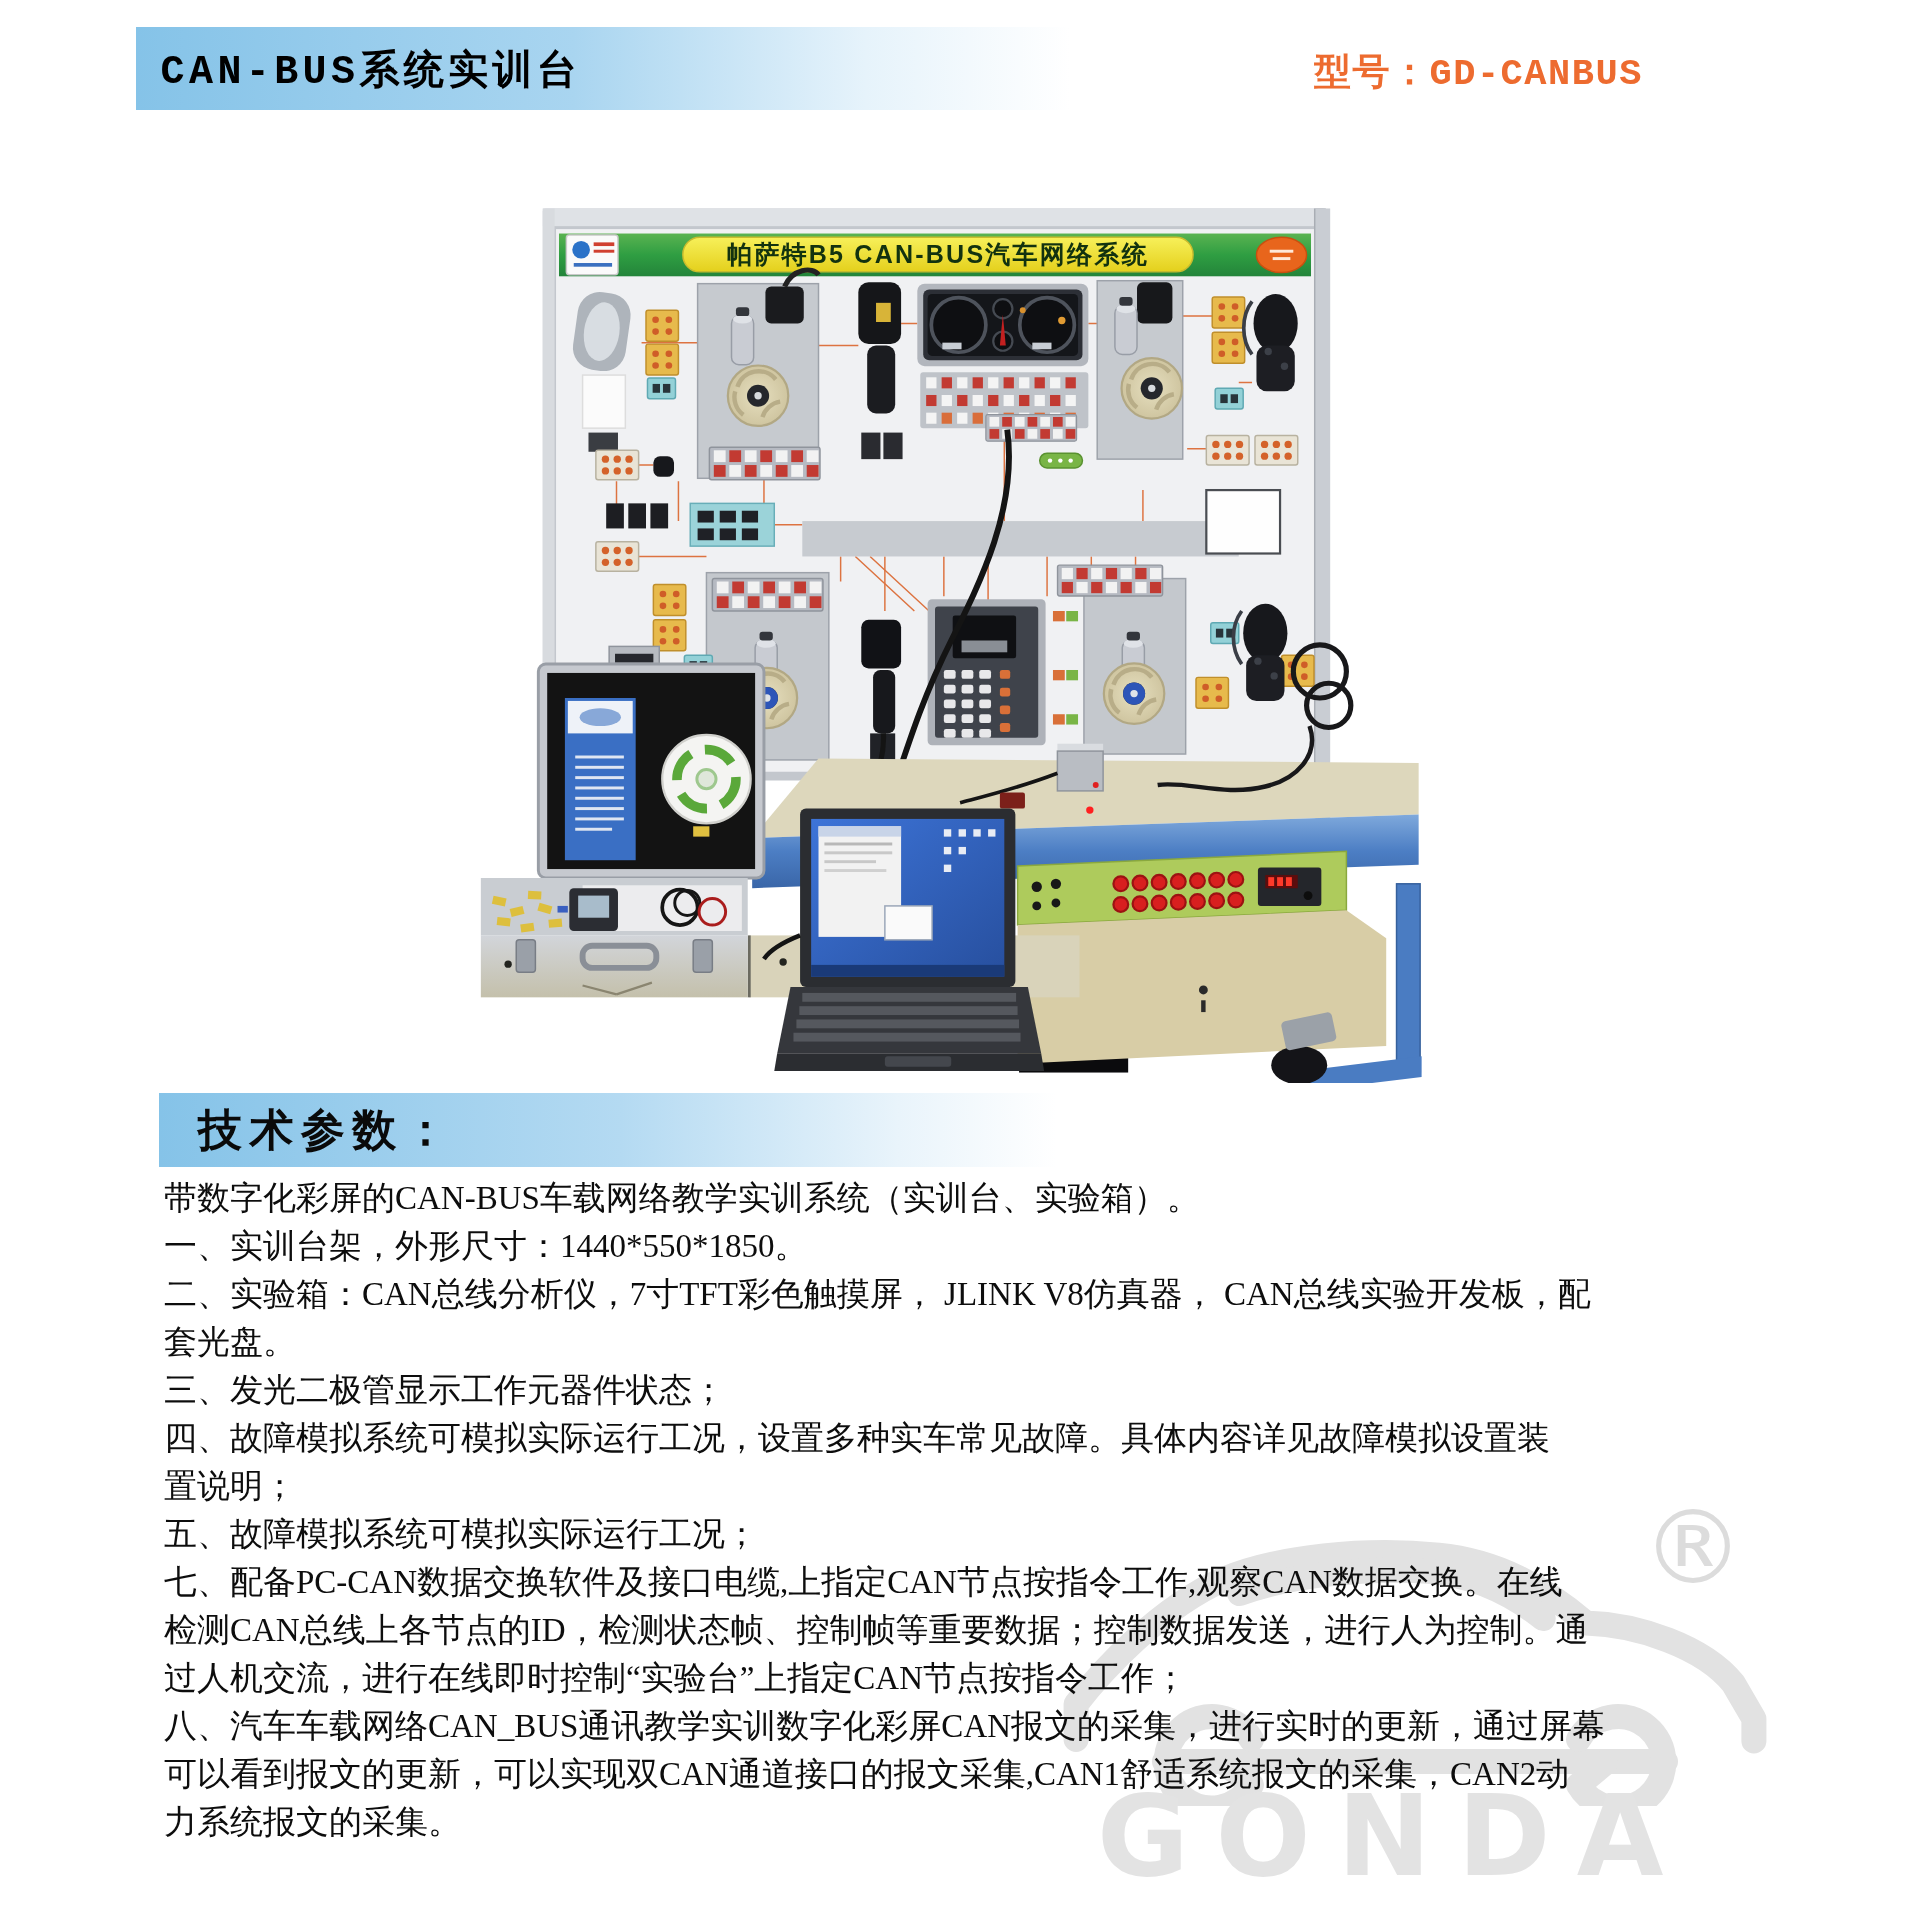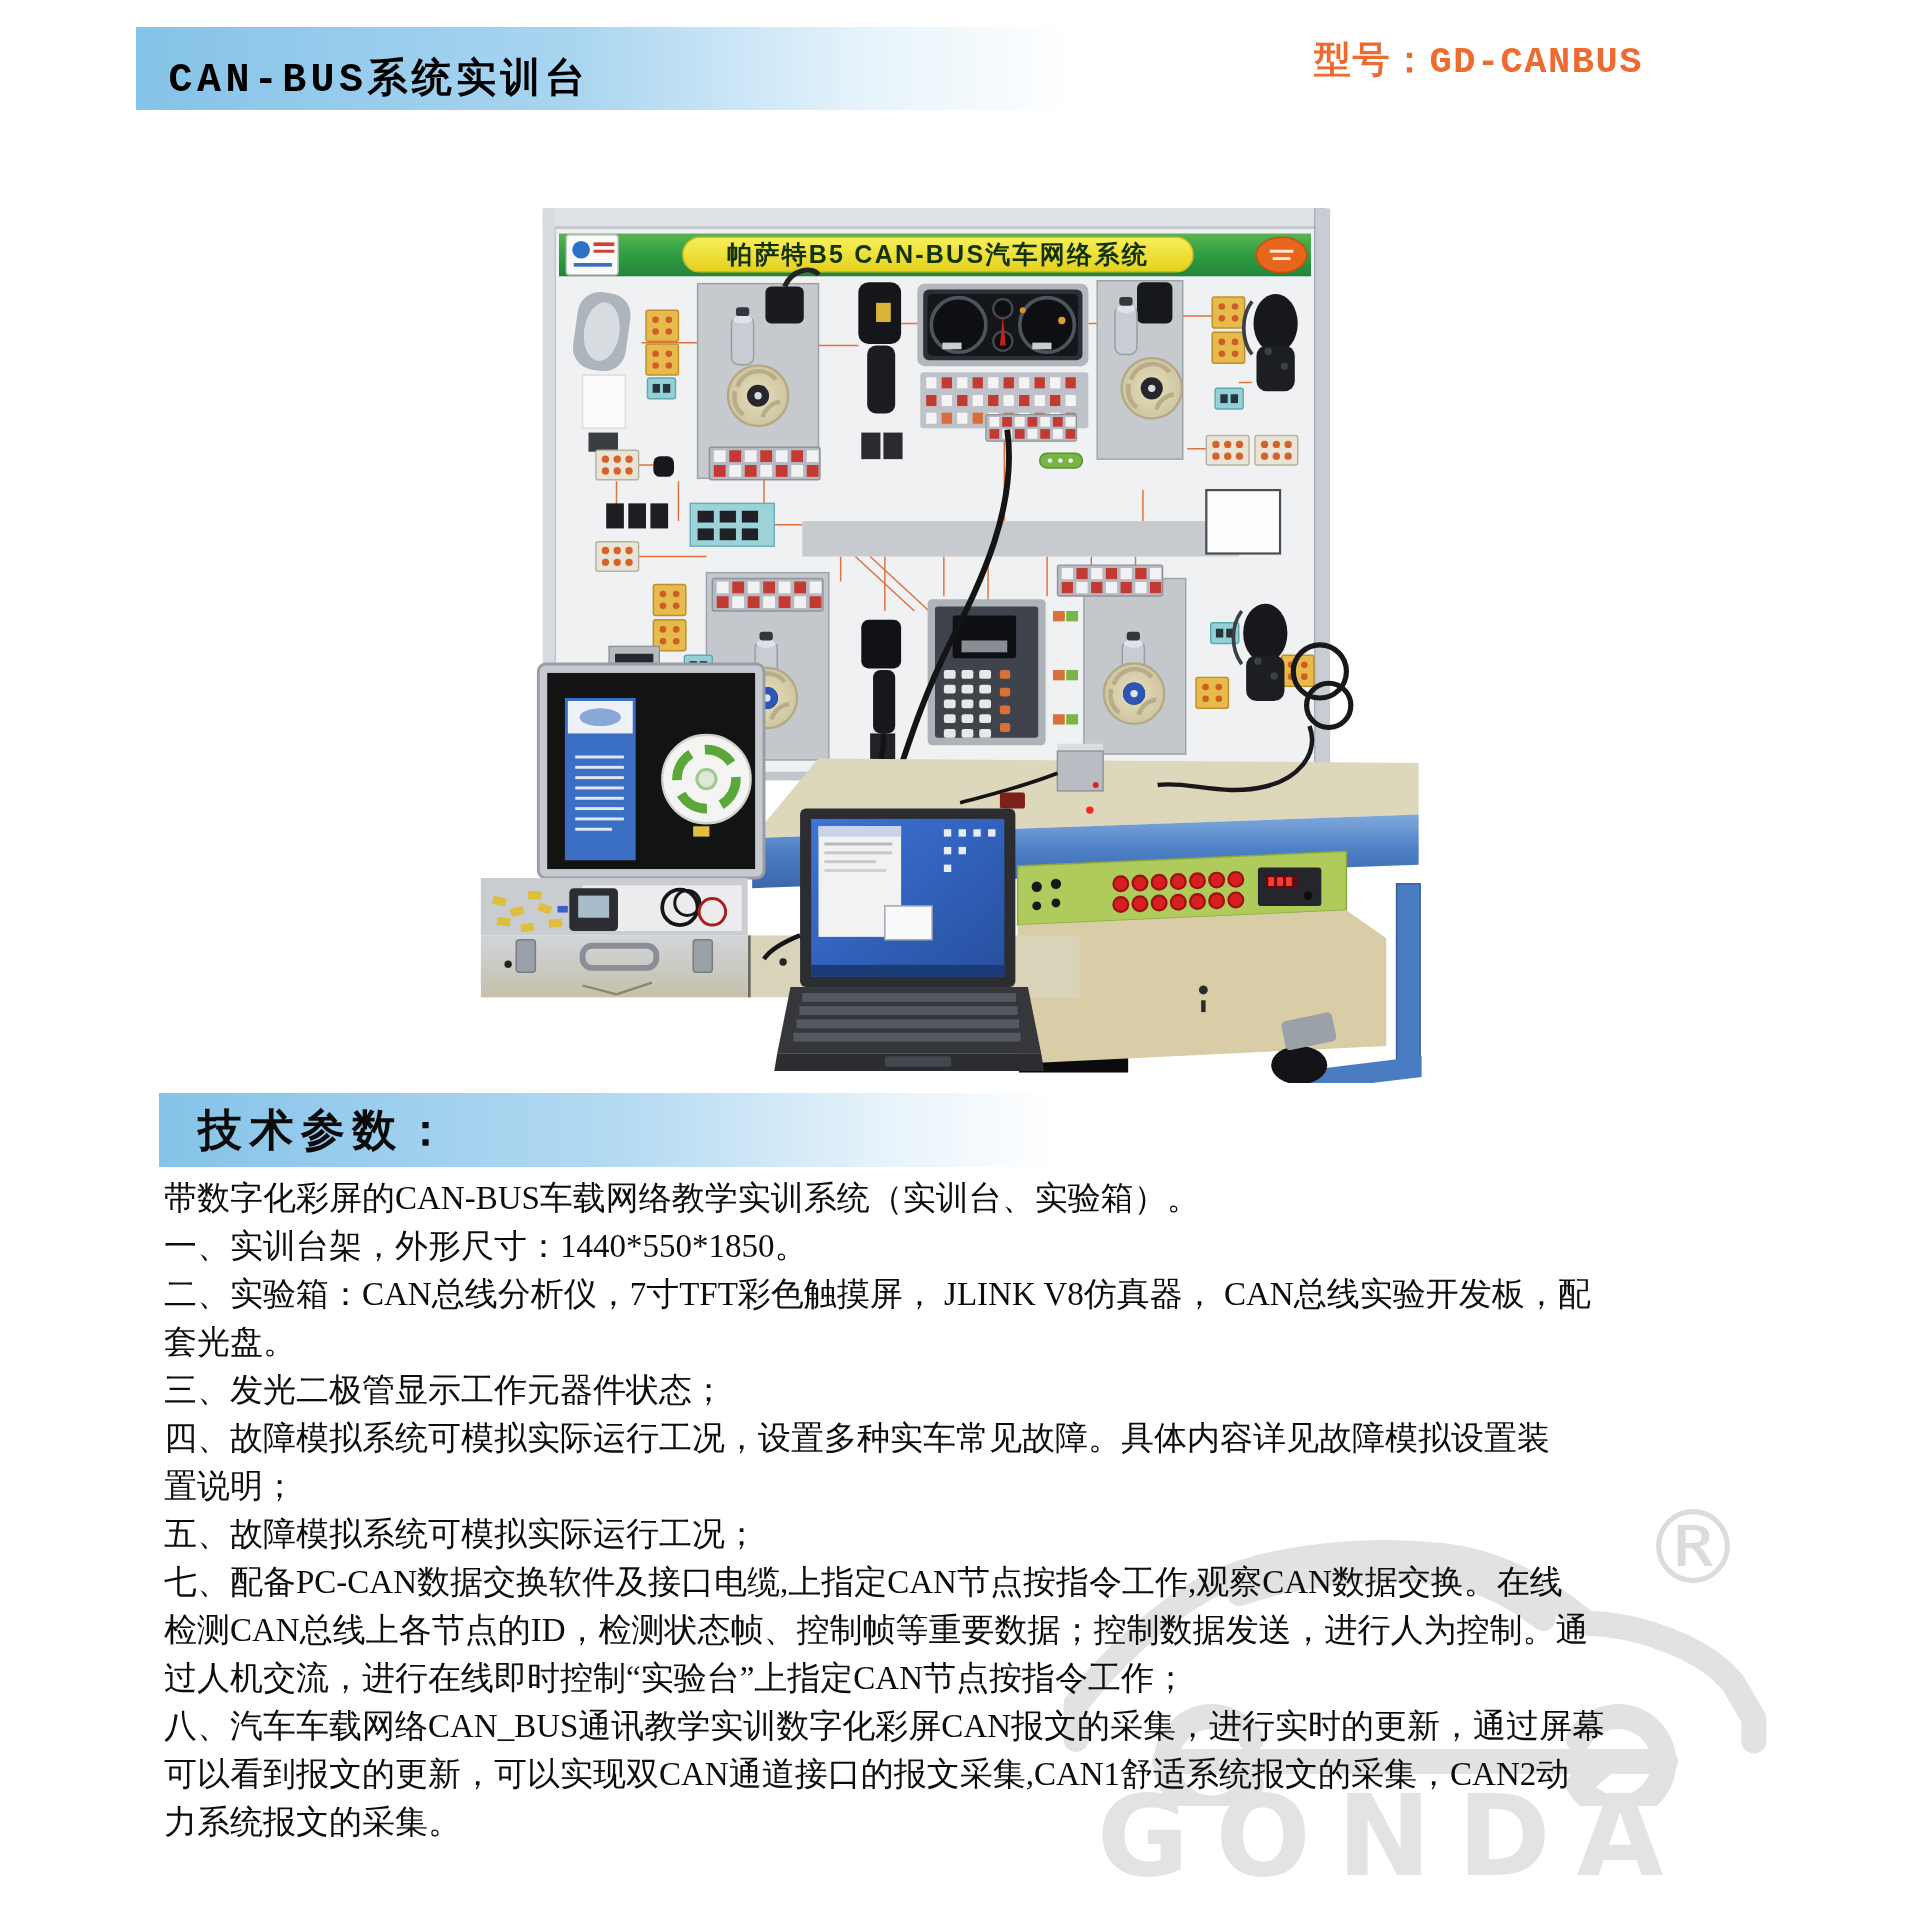--- a/index.html
+++ b/index.html
@@ -2,23 +2,23 @@
 <html style="font-size:11.8px"><head>
 <meta charset="utf-8">
 <style>
   html,body{margin:0;padding:0;background:#ffffff;}
   body{position:relative;width:1916px;height:1926px;overflow:hidden;
        font-family:"Liberation Sans","DejaVu Sans",sans-serif;}
 
   
   .header-bar{position:absolute;left:136px;top:26.5px;width:973px;height:83px;z-index:2;
     background:linear-gradient(90deg,#85c3e8 0%,#a9d5f0 45%,#e6f3fb 75%,#ffffff 96%);}
-  .header-title{margin:12px;padding-left:20.6px;line-height:83px;font-size:40px;font-weight:bold;
+  .header-title{margin:4px;padding-left:20.6px;line-height:83px;font-size:40px;font-weight:bold;
     color:#000;letter-spacing:4.4px;font-family:"Liberation Mono","DejaVu Sans Mono",monospace;}
-  .model-label{position:absolute;left:1314px;top:21px;height:83px;line-height:83px;z-index:2;
+  .model-label{position:absolute;left:1314px;top:33px;height:83px;line-height:83px;z-index:2;
     font-size:37px;font-weight:bold;color:#ed6b2f;letter-spacing:1.5px;
     font-family:"Liberation Mono","DejaVu Sans Mono",monospace;}
 
   
   .photo-wrap{position:absolute;left:472px;top:198px;width:999px;height:885px;z-index:1;}
 
   
   .section-bar{position:absolute;left:159px;top:1093px;width:925px;height:74px;z-index:2;
     background:linear-gradient(90deg,#85c3e8 0%,#b4daf2 50%,#e9f4fb 80%,#ffffff 97%);}
   .section-title{margin:0;padding-left:39px;line-height:74px;font-size:44px;font-weight:bold;

